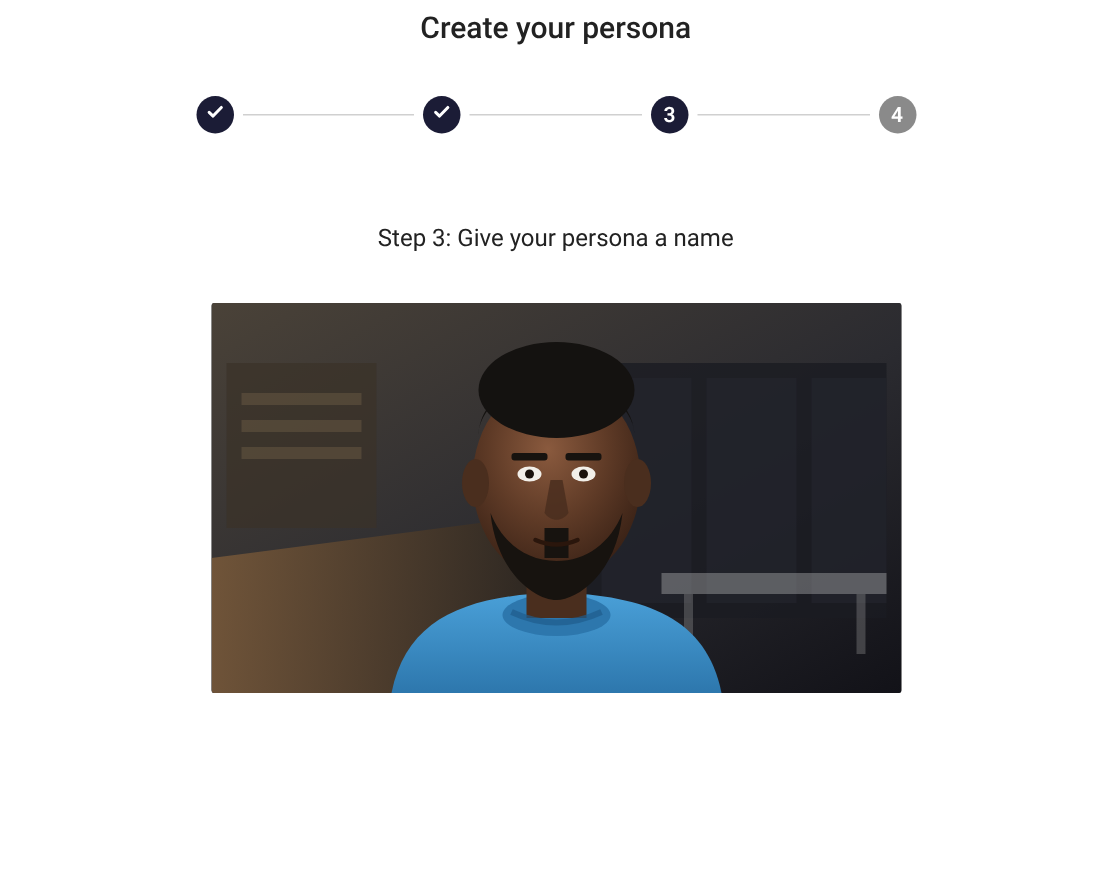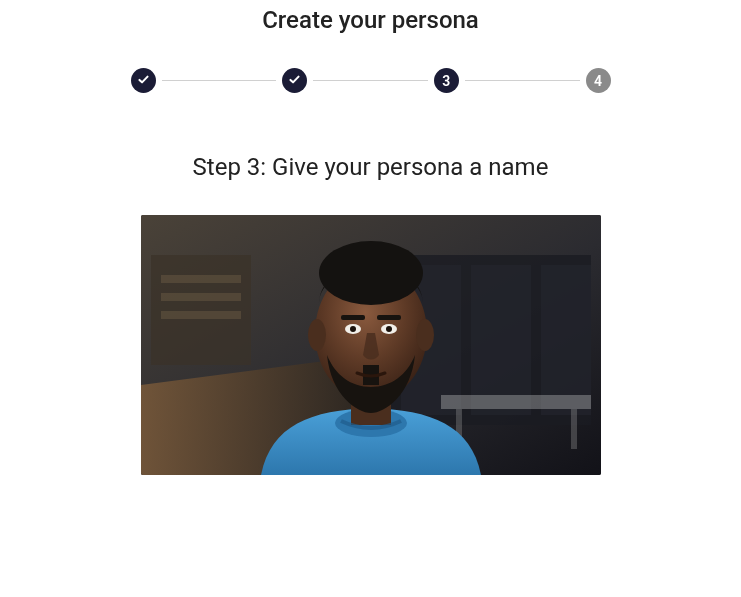--- a/index.html
+++ b/index.html
@@ -12,21 +12,21 @@
       overflow: hidden;
     }
     .container {
       width: 100%;
       padding-top: 6px;
       display: flex;
       flex-direction: column;
       align-items: center;
     }
     .page-title {
-      font-size: 24px;
+      font-size: 20px;
       font-weight: 500;
       color: #222;
       margin-bottom: 34px;
     }
     .stepper {
       display: flex;
       align-items: center;
       justify-content: center;
       width: 480px;
       margin-bottom: 60px;
@@ -51,21 +51,21 @@
       color: #ffffff;
     }
     .step svg { width: 13px; height: 13px; }
     .connector {
       flex: 1;
       height: 1px;
       background: #d0d0d0;
       margin: 0 6px;
     }
     .step-label {
-      font-size: 24px;
+      font-size: 16px;
       color: #222;
       margin-bottom: 34px;
       font-weight: 400;
     }
     .preview {
       width: 460px;
       height: 260px;
       border-radius: 2px;
       overflow: hidden;
       position: relative;

